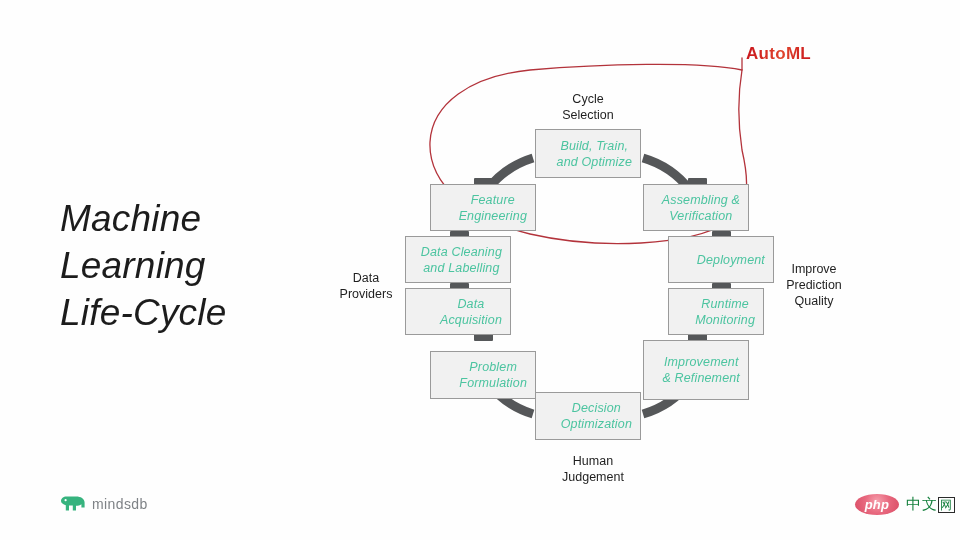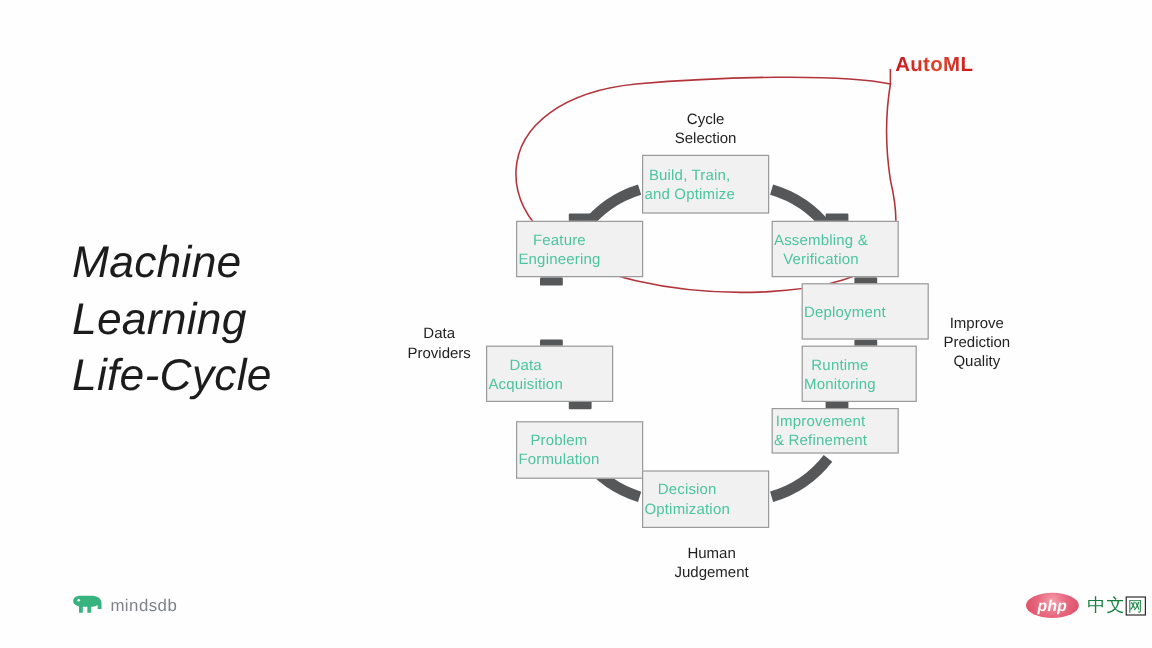--- a/index.html
+++ b/index.html
@@ -13,23 +13,23 @@
          font-size:37px;line-height:47px;letter-spacing:.2px;
          color:#1c1c1c;font-weight:400;}
   #title div{white-space:nowrap;font-style:italic;}
 
   
   #gfx{position:absolute;left:0;top:0;width:960px;height:540px;}
 
   
   .node{position:absolute;background:#f1f1f1;border:1px solid #9a9a9a;
         box-sizing:border-box;display:flex;align-items:center;
-        justify-content:flex-start;text-align:center;
+        justify-content:flex-end;text-align:center;
         color:#4cc4a0;font-size:12.5px;line-height:16px;
-        letter-spacing:.15px;padding:2px 1px;}
+        letter-spacing:.15px;padding:2px 8px;font-style:italic;}
   .node span{display:block;white-space:pre-line;}
 
   
   .tab{position:absolute;background:#555759;height:7px;width:19px;border-radius:1px;}
 
   
   .caption{position:absolute;color:#1f1f1f;font-size:12.5px;line-height:16px;
            text-align:center;white-space:pre-line;}
 
   
@@ -99,37 +99,41 @@
   <div class="node" style="left:535px;top:129px;width:106px;height:49px;">
     <span>Build, Train,
 and Optimize</span>
   </div>
 
   <div class="node" style="left:430px;top:184px;width:106px;height:47px;">
     <span>Feature
 Engineering</span>
   </div>
 
+  <div class="node" style="left:405px;top:236px;width:106px;height:47px;">
+    <span>Data Cleaning
+and Labelling</span>
+  </div>
 
   <div class="node" style="left:405px;top:288px;width:106px;height:47px;">
     <span>Data
 Acquisition</span>
   </div>
 
   <div class="node" style="left:430px;top:351px;width:106px;height:48px;">
     <span>Problem
 Formulation</span>
   </div>
 
   <div class="node" style="left:535px;top:392px;width:106px;height:48px;">
     <span>Decision
 Optimization</span>
   </div>
 
-  <div class="node" style="left:643px;top:340px;width:106px;height:38px;">
+  <div class="node" style="left:643px;top:340px;width:106px;height:60px;">
     <span>Improvement
 &amp; Refinement</span>
   </div>
 
   <div class="node" style="left:668px;top:288px;width:96px;height:47px;">
     <span>Runtime
 Monitoring</span>
   </div>
 
   <div class="node" style="left:668px;top:236px;width:106px;height:47px;">

